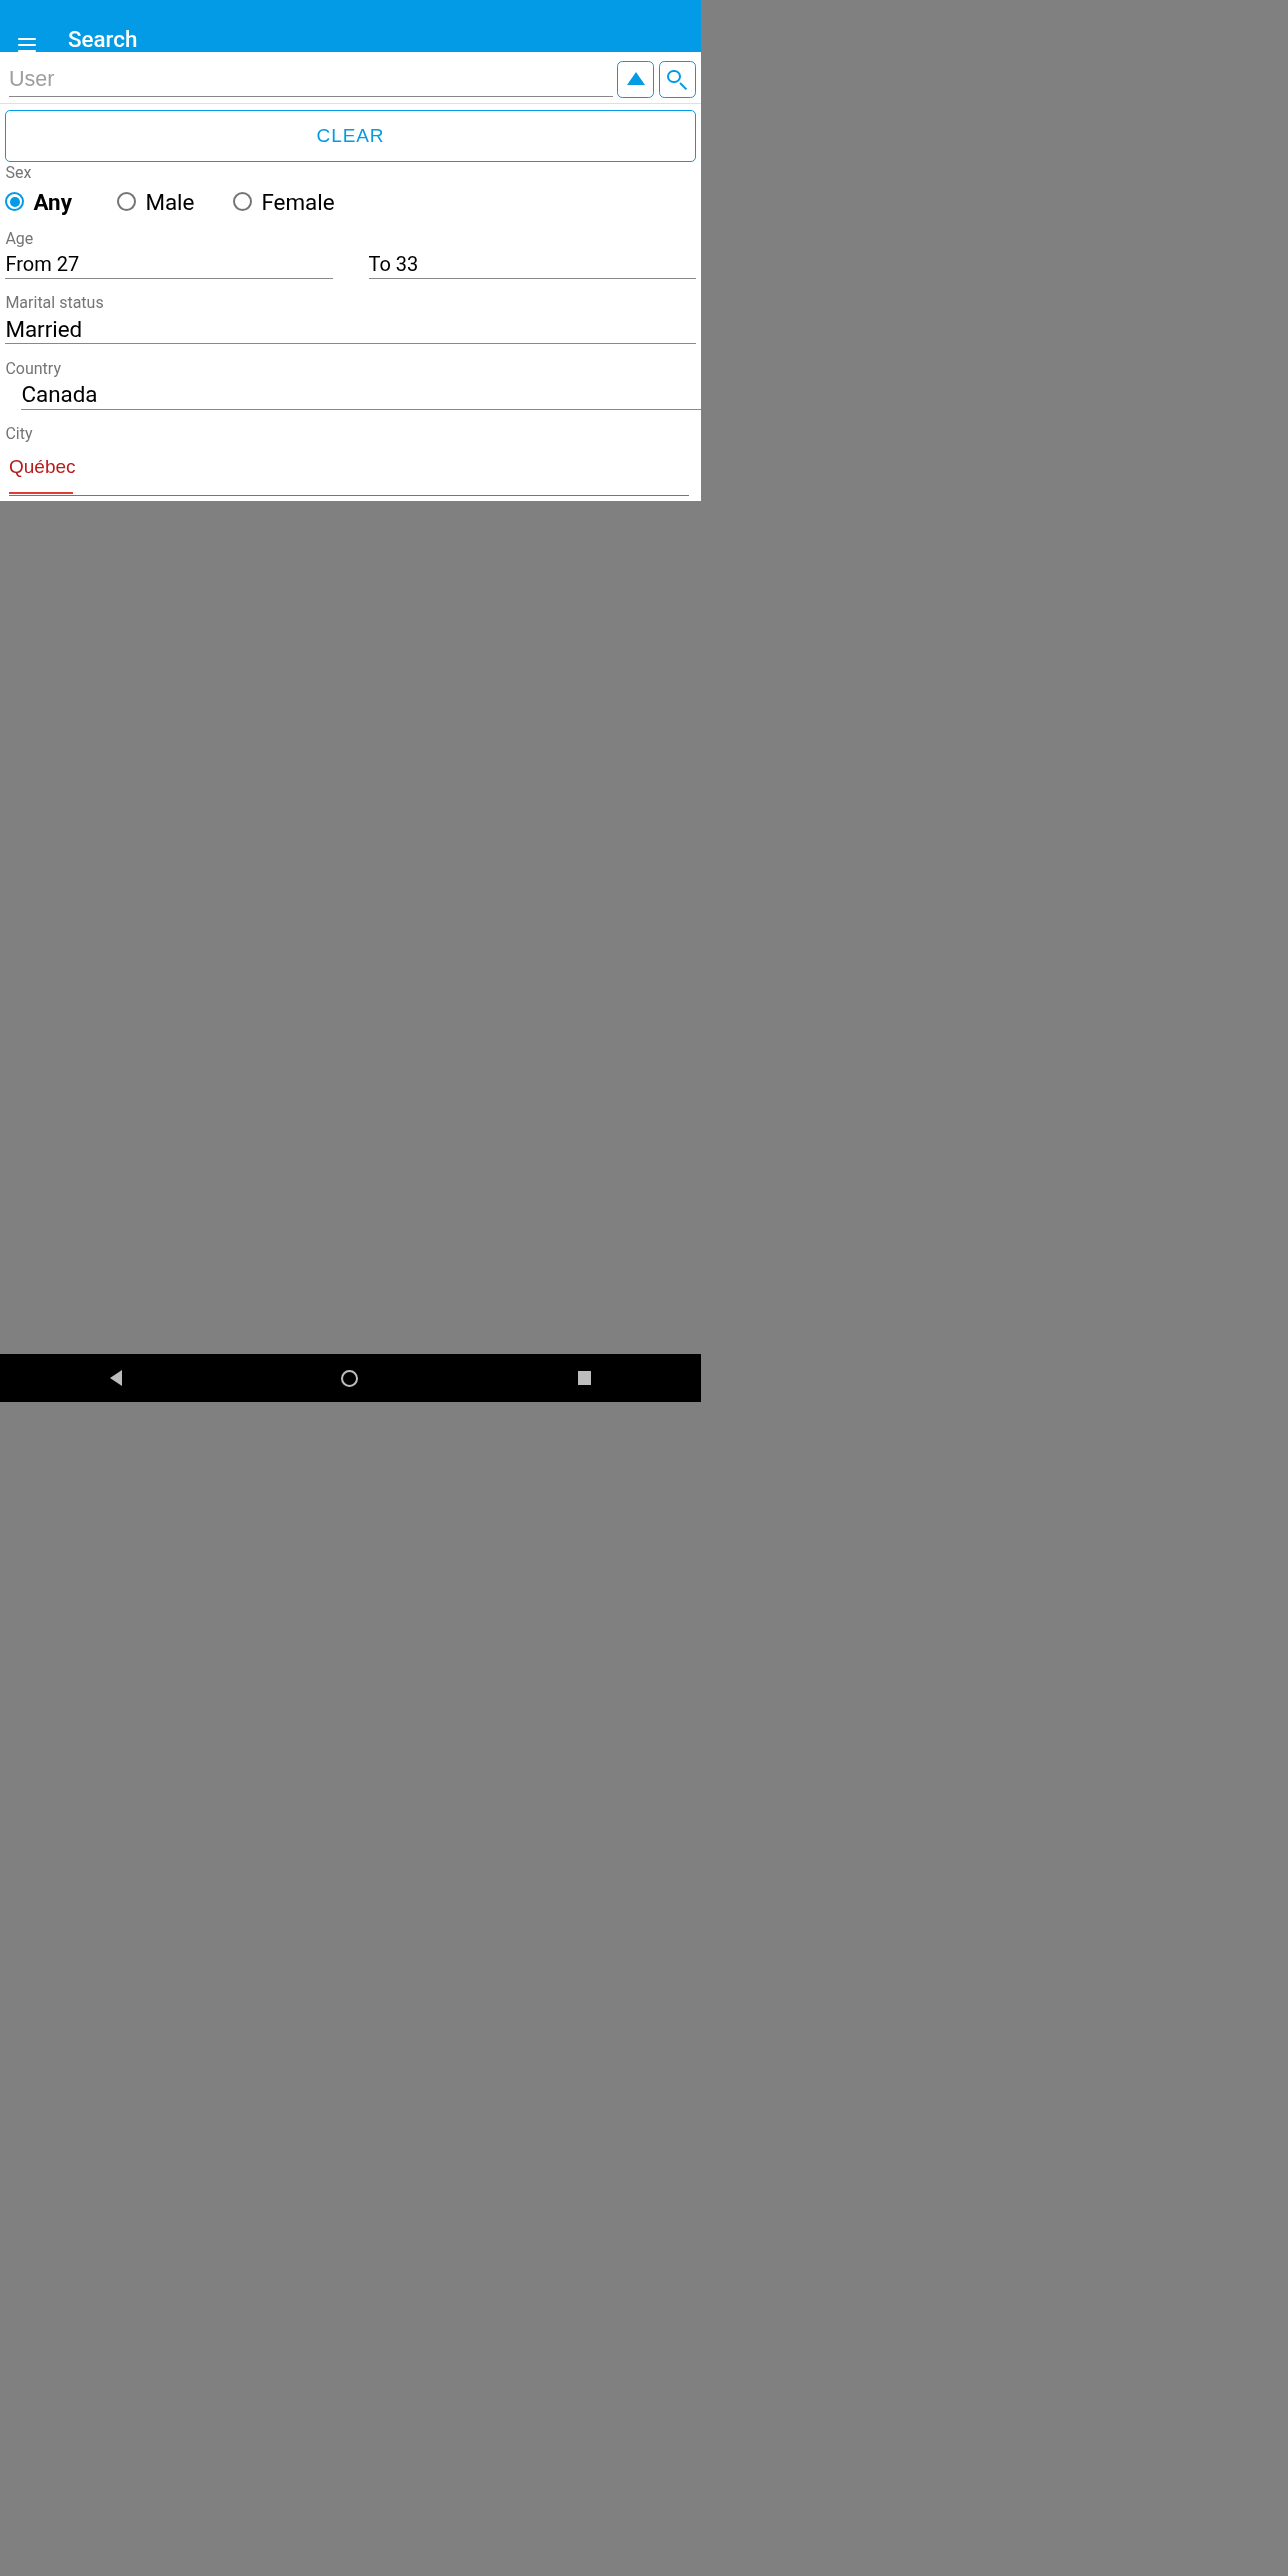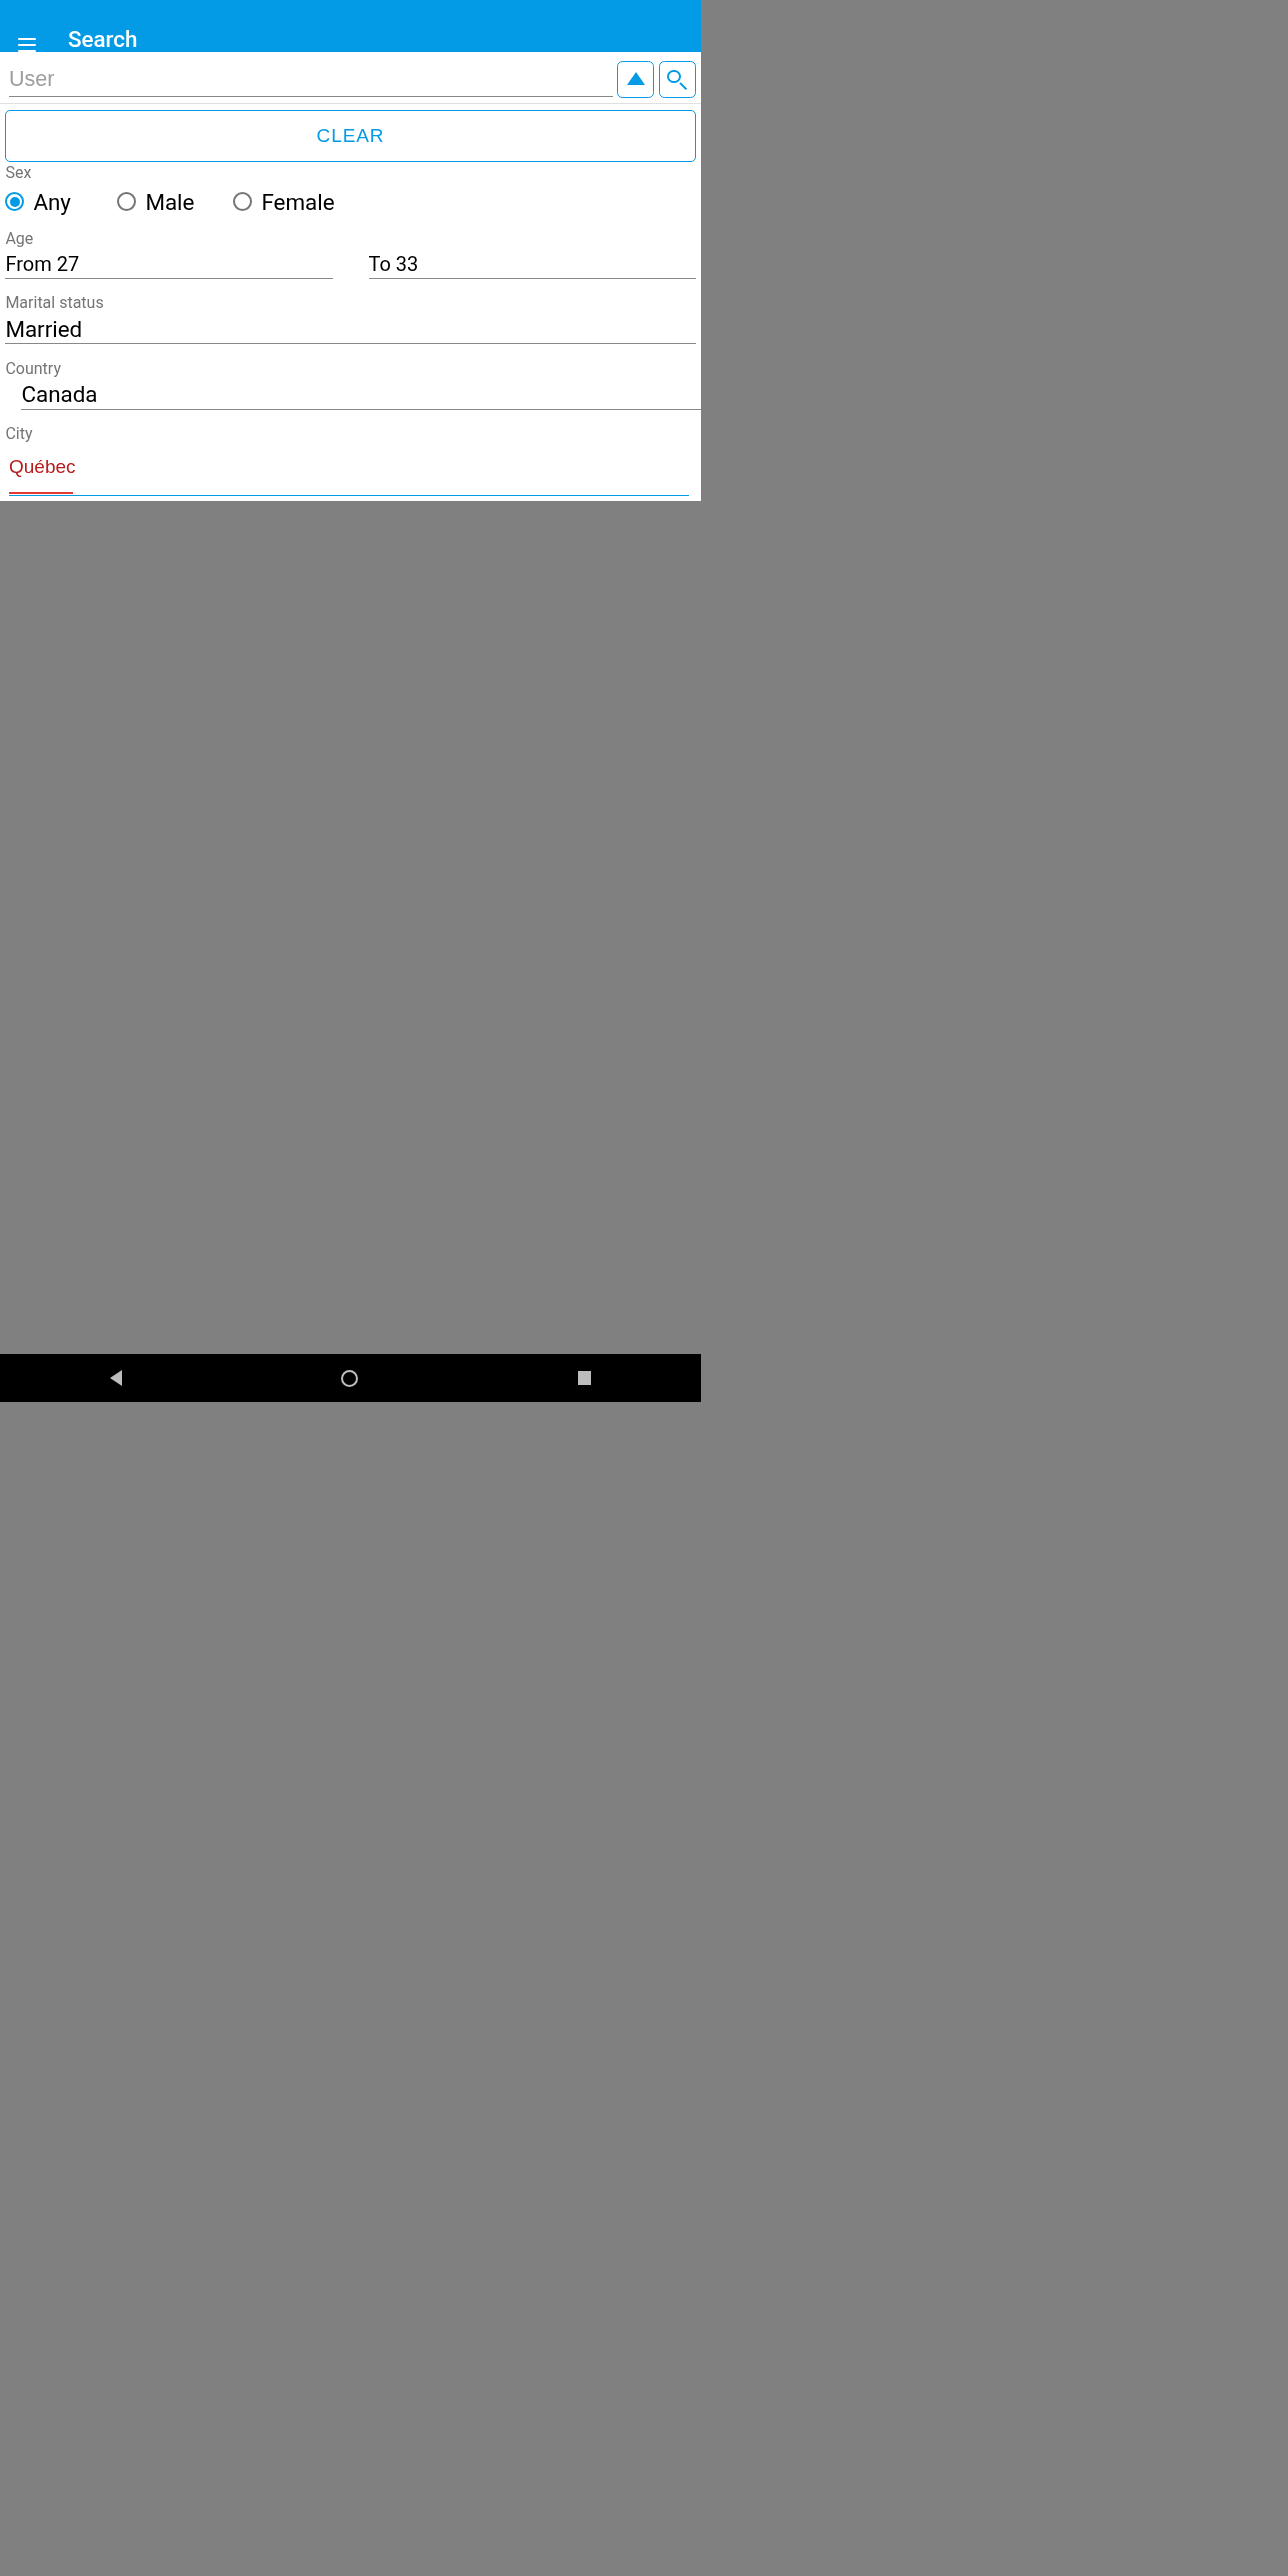--- a/index.html
+++ b/index.html
@@ -61,21 +61,21 @@
     font-weight: 500;
     letter-spacing: 0.9px;
     padding: 14px 0;
     cursor: pointer;
   }
 
   .section-label { color: #757575; font-size: 16px; margin-top: 1px; }
 
   .radio-row { display: flex; gap: 0; margin-top: 7.2px; }
   .radio-item { display: flex; align-items: center; gap: 9px; cursor: pointer; font-size: 22.4px; color: #000; }
-  .radio-item:nth-child(1){ flex: 0 0 112px; }
+  .radio-item:nth-child(1){ flex: 0 0 112px; font-weight: bold; }
   .radio-item:nth-child(2){ flex: 0 0 116px; }
   .radio-outer { width: 19px; height: 19px; border-radius: 50%; border: 2.2px solid #757575; display: flex; align-items: center; justify-content: center; }
   .radio-item.selected .radio-outer { border-color: #039be5; }
   .radio-inner { width: 9.8px; height: 9.8px; border-radius: 50%; background: #039be5; display: none; }
   .radio-item.selected .radio-inner { display: block; }
 
   .age-row { display: flex; gap: 36px; margin-top: 1.8px; }
   .uline-field { flex: 1; border: none; border-bottom: 0.9px solid #888; font-size: 20px; color: #000; background: transparent; padding: 1.8px 0; }
   .full-field { display: block; width: 100%; border: none; border-bottom: 0.9px solid #888; font-size: 22.4px; color: #000; background: transparent; padding: 1.8px 0; margin-top: 1.8px; }
   .country-field { margin-left: 16px; width: calc(100% - 3.6px); }

